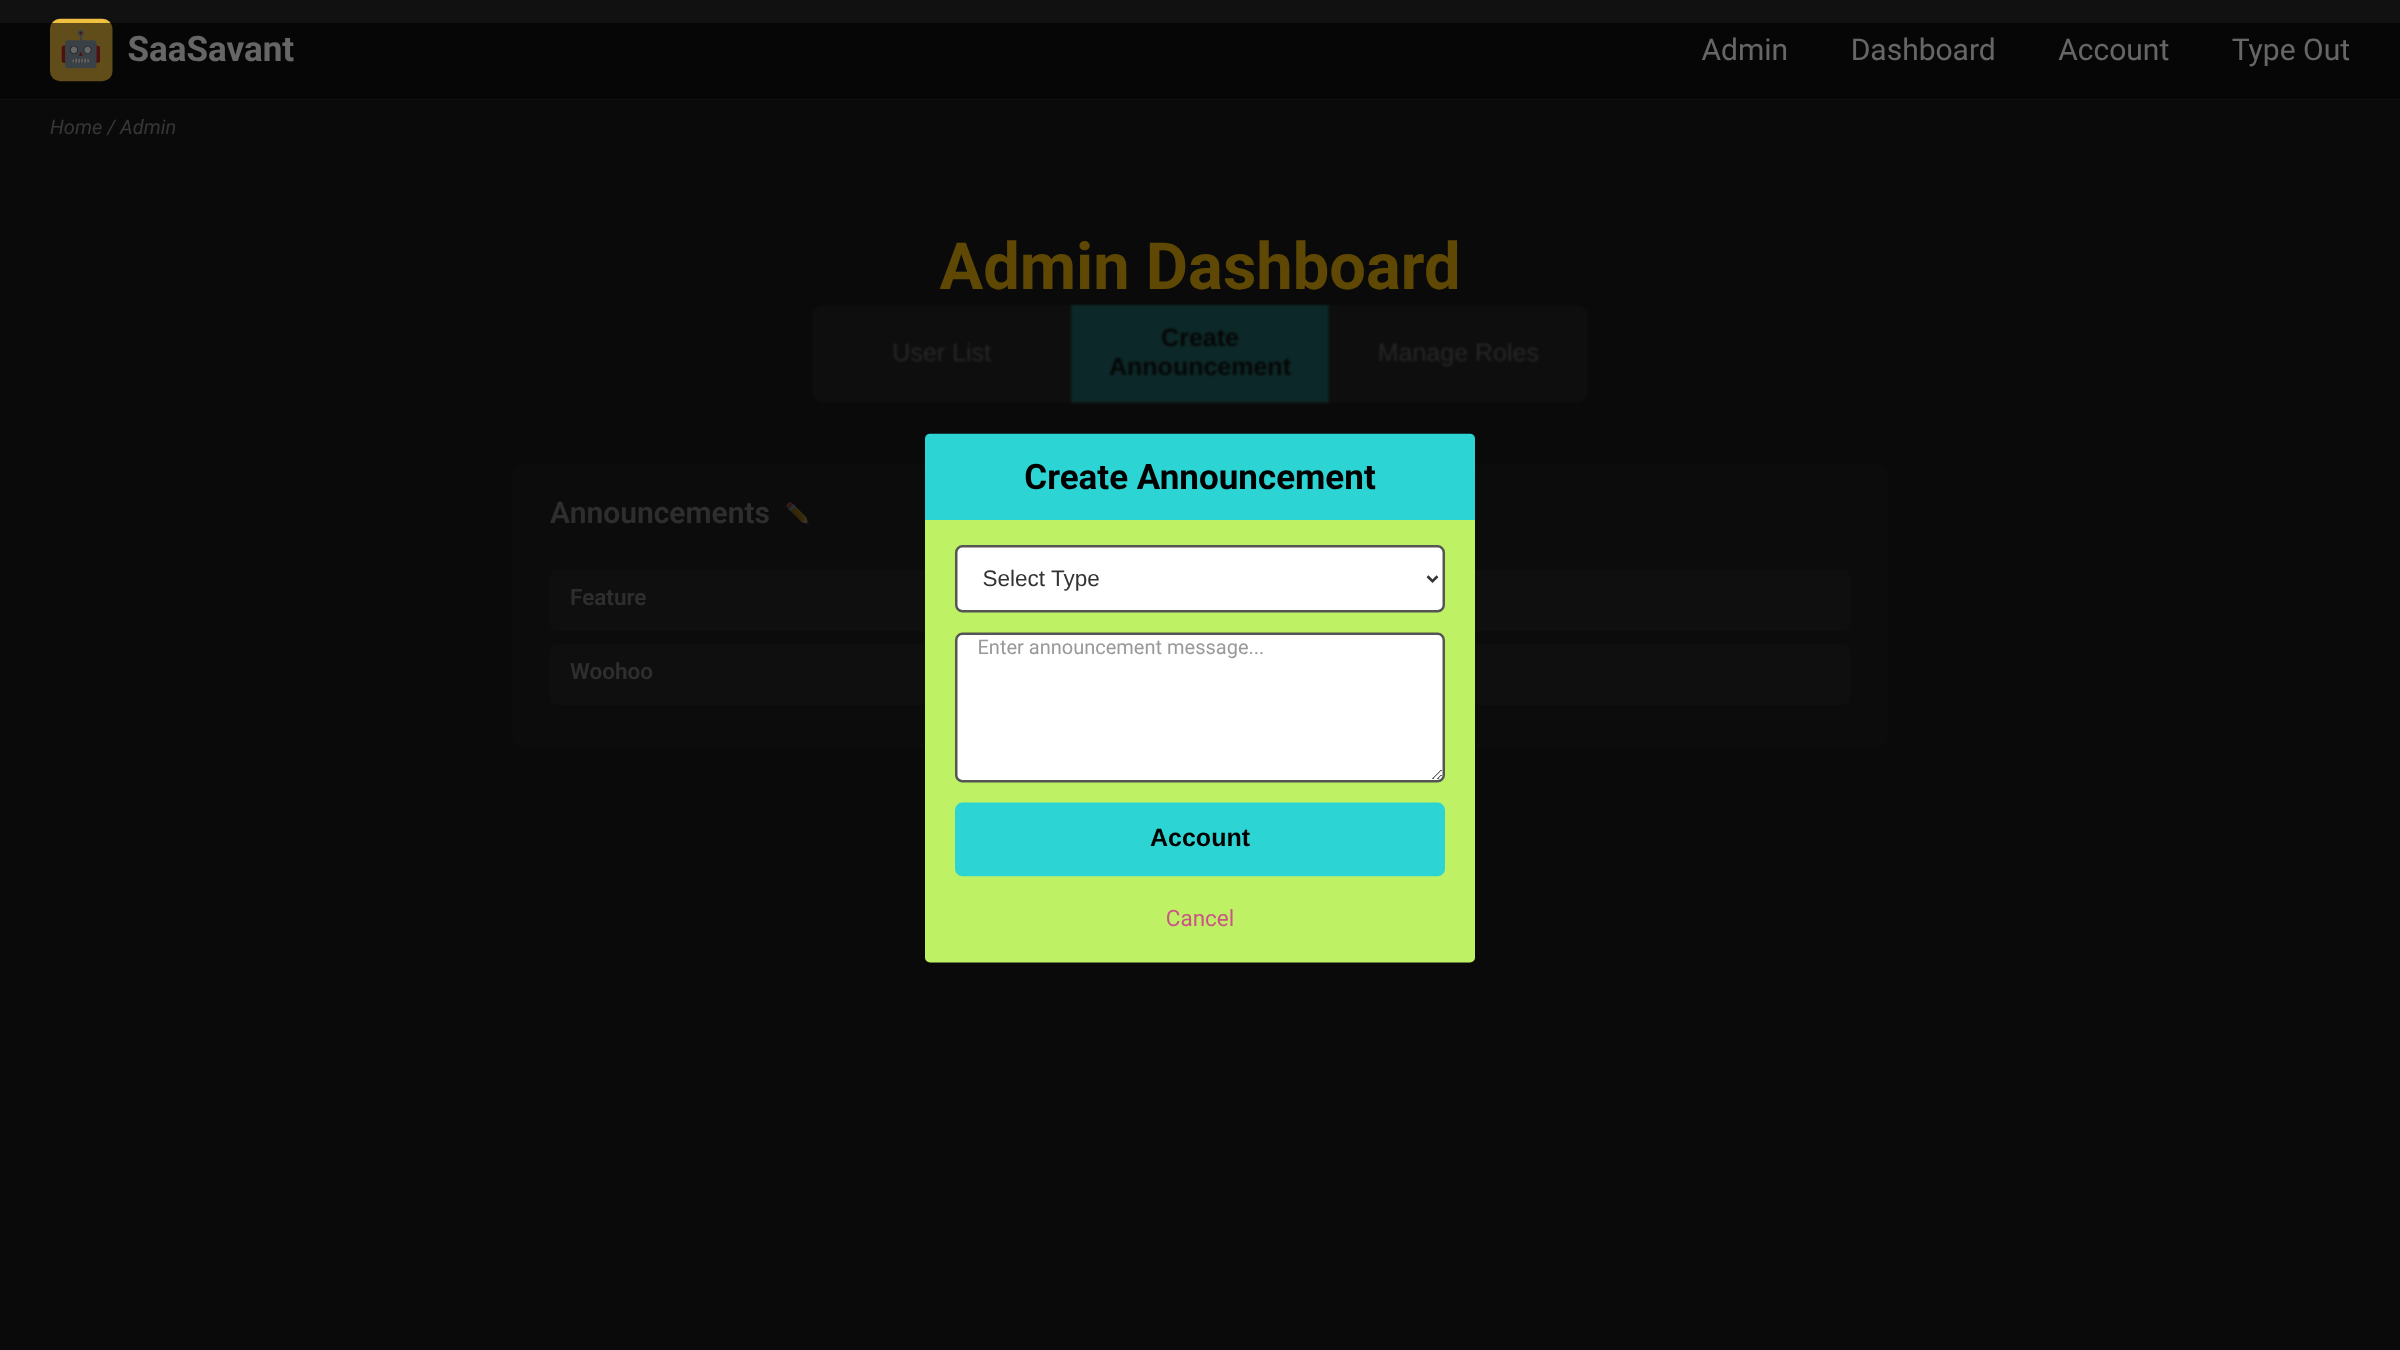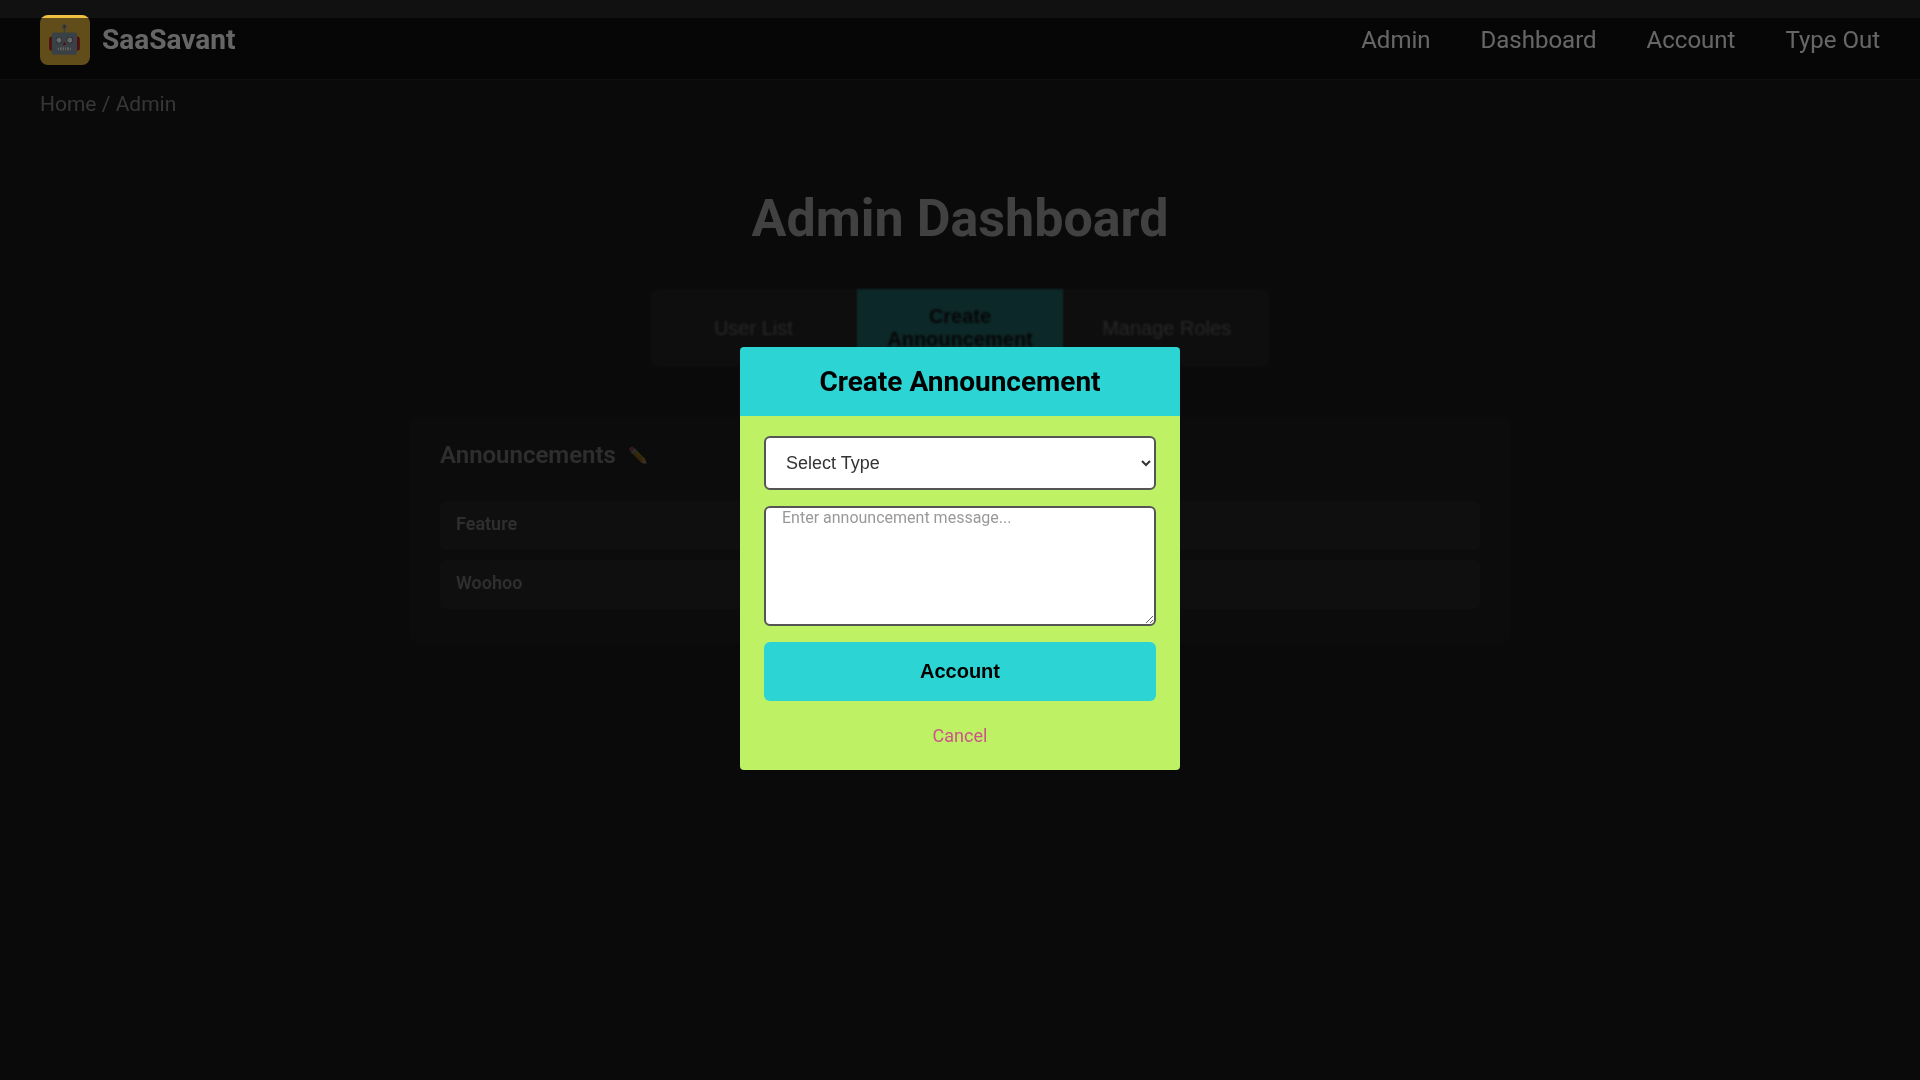--- a/index.html
+++ b/index.html
@@ -60,41 +60,41 @@
     .nav-link {
       font-size: 24px;
       color: #ffffff;
       cursor: pointer;
       text-decoration: none;
     }
 
     
     .breadcrumb {
       padding: 12px 40px;
-      font-size: 21px;
+      font-size: 16px;
       color: #aaaaaa;
+      font-style: italic;
     }
 
     .breadcrumb span {
       color: #888888;
     }
 
     
     .main-content {
       display: flex;
       flex-direction: column;
       align-items: center;
       padding-top: 60px;
     }
 
     .page-title {
       font-size: 52px;
       font-weight: 700;
-      color: #a3a3a3;
-      margin-bottom: 40px;
+      color: #eab308;
       text-align: center;
     }
 
     
     .tab-bar {
       display: flex;
       gap: 0;
       margin-bottom: 30px;
       width: 620px;
       position: relative;

